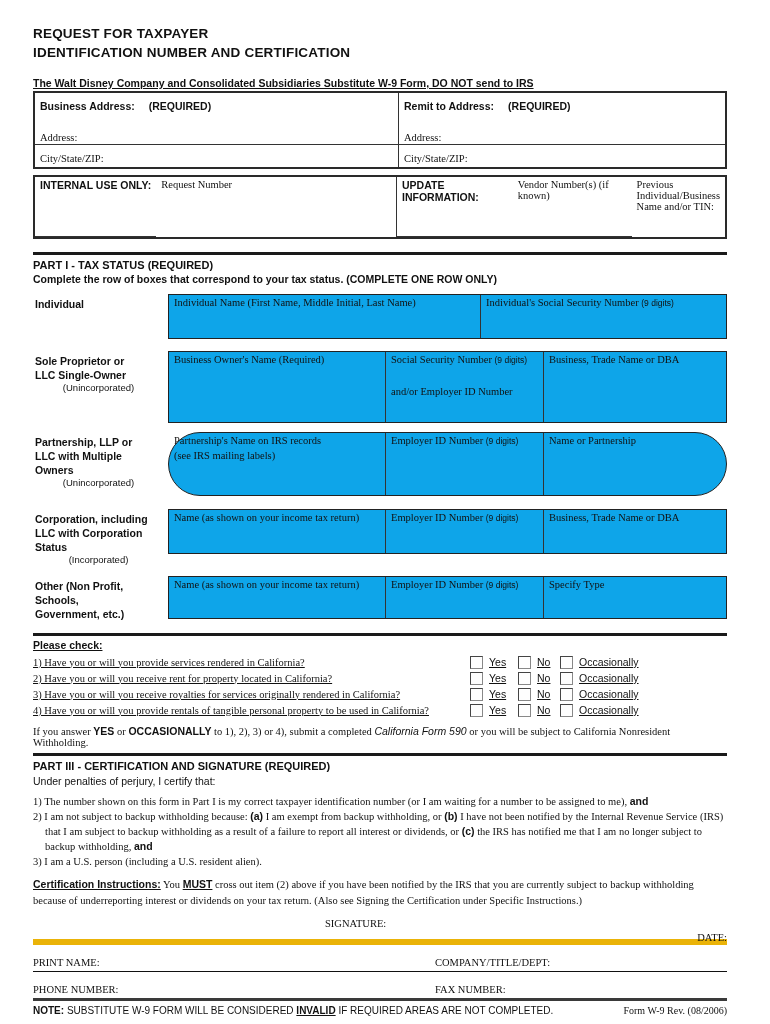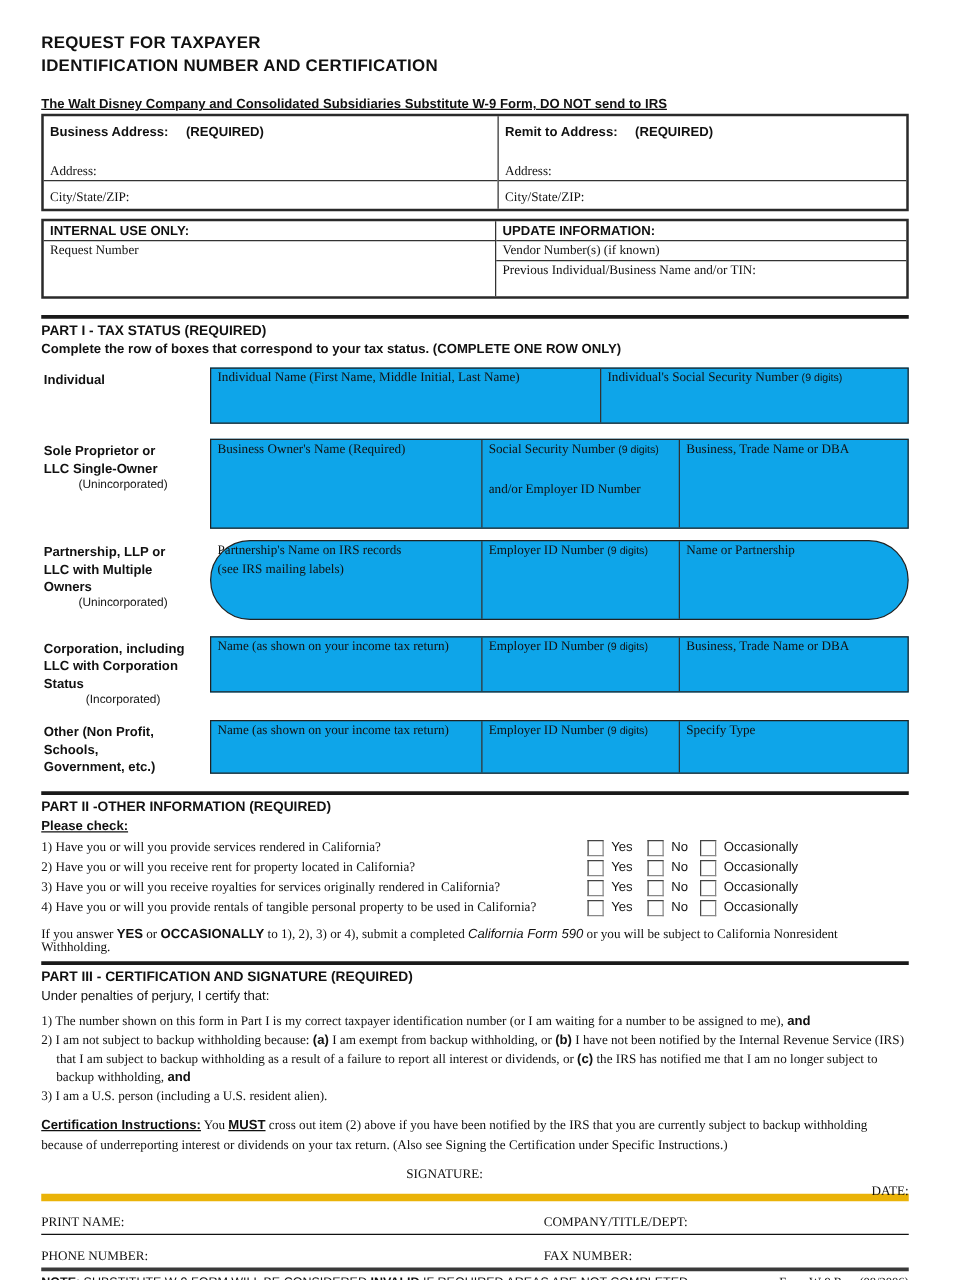--- a/index.html
+++ b/index.html
@@ -15,21 +15,21 @@
   .box1{margin-top:2px;height:78px;display:grid;grid-template-columns:364px 1fr;}
   .box1 .col{display:flex;flex-direction:column;box-sizing:border-box;}
   .box1 .col.left{border-right:1px solid #333;}
   .box1 .upper{height:52px;border-bottom:1px solid #333;display:flex;flex-direction:column;
                justify-content:space-between;padding:3px 5px 1px;box-sizing:border-box;}
   .box1 .lower{flex:1;display:flex;align-items:flex-end;padding:0 5px 3px;}
   .hdr-sans{font-family:"Liberation Sans",sans-serif;font-weight:bold;font-size:10.5px;}
   .req{margin-left:10px;}
   .serif-label{font-size:10.5px;}
   .box2{margin-top:6px;height:64px;display:grid;grid-template-columns:362px 1fr;}
-  .box2 .col{display:flex;flex-direction:column;box-sizing:border-box;}
+  .box2 .col{display:flex;flex-direction:row;box-sizing:border-box;}
   .box2 .col.left{border-right:1px solid #333;}
   .box2 .hdr-row{padding:2px 5px 1px;border-bottom:1px solid #333;}
   .box2 .line-row{padding:2px 5px 2px;}
   .box2 .vendor{border-bottom:1px solid #333;}
   .box2 .previous{flex:1;}
   
   .rule{border-top:3px solid #1a1a1a;height:0;}
   .rule-p1{margin-top:13px;}
   .rule-p2{margin-top:12px;}
   .rule-p3{margin-top:5px;}
@@ -47,21 +47,21 @@
   .cols-3{grid-template-columns:217px 158px 1fr;}
   .h-r1{height:45px;} .h-r2{height:72px;} .h-r3{height:64px;border-radius:32px;} .h-r4{height:45px;} .h-r5{height:43px;}
   .cell{padding:2px 5px;font-size:10.5px;border-right:1px solid #333;box-sizing:border-box;}
   .cell:last-child{border-right:none;}
   .small-sup{font-family:"Liberation Sans",sans-serif;font-size:8.5px;}
   .cell-line2-gap{margin-top:21px;}
   .cell-line2{margin-top:4px;}
   
   .check-label{margin-top:3px;font-family:"Liberation Sans",sans-serif;font-weight:bold;
                font-size:10.5px;text-decoration:underline;}
-  #questions{margin-top:3px;}
+  #questions{margin-top:3px;text-decoration:underline;}
   .q-row{display:flex;align-items:center;height:16px;}
   .q-text{width:437px;font-size:10.5px;}
   .cb-group{display:flex;align-items:center;}
   .cb-yes{width:48px;} .cb-no{width:42px;} .cb-occ{flex:1;}
   .checkbox{width:11px;height:11px;border:1px solid #888;border-top-color:#444;border-left-color:#444;
             margin-right:6px;background:#fefefe;flex:0 0 auto;}
   .cb-label{font-family:"Liberation Sans",sans-serif;font-size:10.5px;}
   .p2-footer{margin-top:7px;font-size:10.5px;}
   
   .p3-intro{margin-top:3px;font-family:"Liberation Sans",sans-serif;font-size:10.5px;}
@@ -226,21 +226,20 @@
         <span>Employer ID Number</span>
         <span class="small-sup">(9 digits)</span>
       </div>
       <div class="cell">
         <span>Specify Type</span>
       </div>
     </div>
   </div>
 
   <div class="rule rule-p2"></div>
-  <div class="part-head">PART II -OTHER INFORMATION (REQUIRED)</div>
   <div class="check-label">Please check:</div>
   <div id="questions">
   <div class="q-row">
     <span class="q-text">1) Have you or will you provide services rendered in California?</span>
     <span class="cb-group cb-yes">
       <span class="checkbox"></span>
       <span class="cb-label">Yes</span>
     </span>
     <span class="cb-group cb-no">
       <span class="checkbox"></span>

